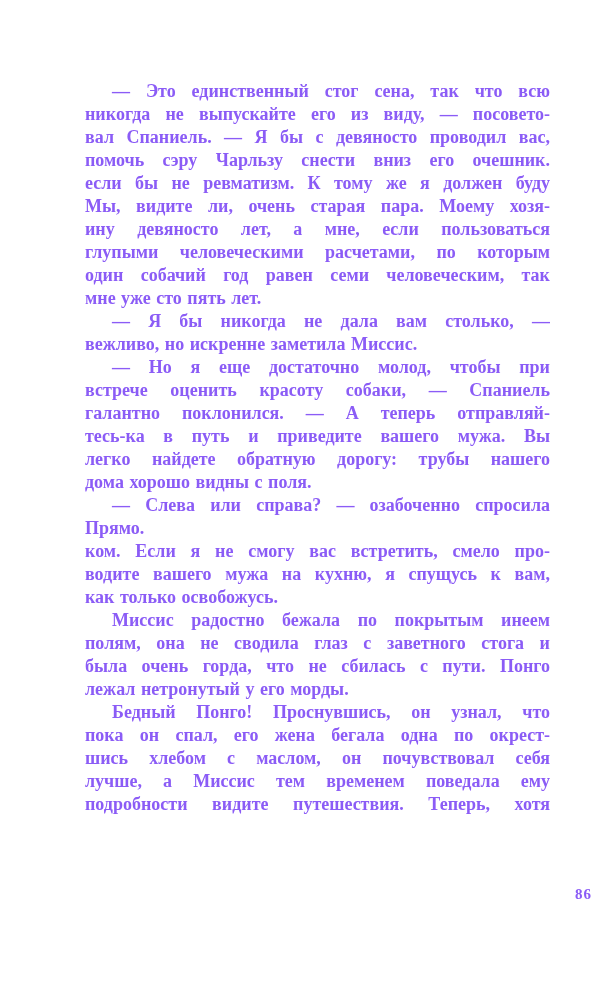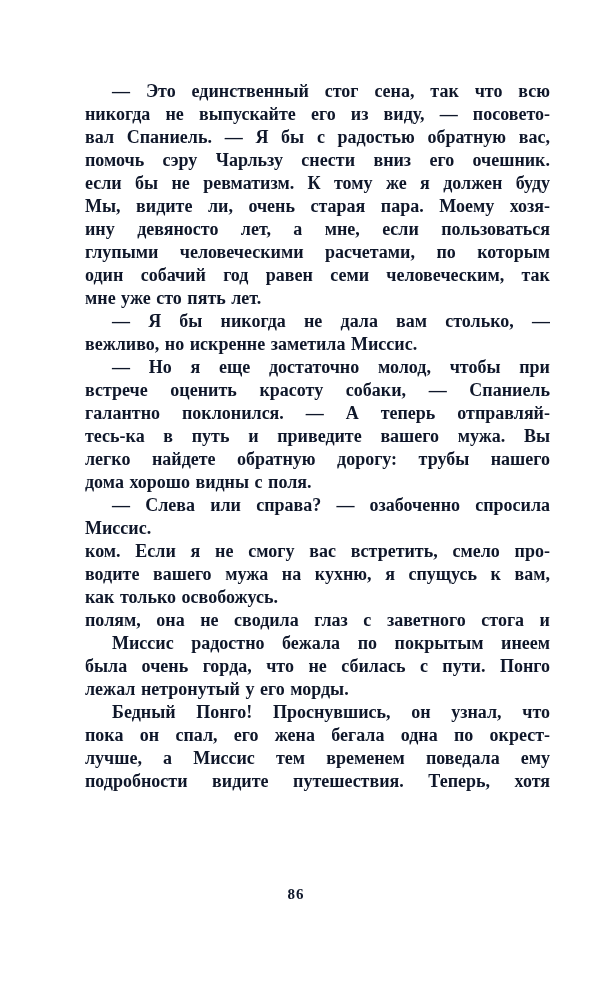--- a/index.html
+++ b/index.html
@@ -7,21 +7,21 @@
     padding: 0;
     background: #ffffff;
   }
   .page {
     position: relative;
     width: 600px;
     height: 990px;
     background: #ffffff;
     font-family: "Liberation Serif", serif;
     font-weight: 700;
-    color: #0f172a;
+    color: #8b5cf6;
     overflow: hidden;
   }
   .text-block {
     position: absolute;
     left: 85px;
     top: 80px;
     width: 465px;
   }
   .ln {
     font-size: 18px;
@@ -38,36 +38,36 @@
   }
   .ln.last {
     text-align-last: left;
     -moz-text-align-last: left;
   }
   .page-number {
     position: absolute;
     top: 884px;
     left: 0;
     width: 592px;
-    text-align: center;
+    text-align: right;
     font-size: 15px;
     line-height: 20px;
     letter-spacing: 1px;
   }
 </style>
 </head>
 <body>
 
 <div class="page">
   <div class="text-block">
 
     <div class="para">
       <div class="ln first">— Это единственный стог сена, так что всю</div>
       <div class="ln">никогда не выпускайте его из виду, — посовето-</div>
-      <div class="ln">вал Спаниель. — Я бы с радостью обратную вас,</div>
+      <div class="ln">вал Спаниель. — Я бы с девяносто проводил вас,</div>
       <div class="ln">помочь сэру Чарльзу снести вниз его очешник.</div>
       <div class="ln">если бы не ревматизм. К тому же я должен буду</div>
       <div class="ln">Мы, видите ли, очень старая пара. Моему хозя-</div>
       <div class="ln">ину девяносто лет, а мне, если пользоваться</div>
       <div class="ln">глупыми человеческими расчетами, по которым</div>
       <div class="ln">один собачий год равен семи человеческим, так</div>
       <div class="ln last">мне уже сто пять лет.</div>
     </div>
 
     <div class="para">
@@ -79,39 +79,40 @@
       <div class="ln first">— Но я еще достаточно молод, чтобы при</div>
       <div class="ln">встрече оценить красоту собаки, — Спаниель</div>
       <div class="ln">галантно поклонился. — А теперь отправляй-</div>
       <div class="ln">тесь-ка в путь и приведите вашего мужа. Вы</div>
       <div class="ln">легко найдете обратную дорогу: трубы нашего</div>
       <div class="ln last">дома хорошо видны с поля.</div>
     </div>
 
     <div class="para">
       <div class="ln first">— Слева или справа? — озабоченно спросила</div>
-      <div class="ln last">Миссис.</div>
+      <div class="ln last">Прямо.</div>
     </div>
 
     <div class="para">
       <div class="ln">ком. Если я не смогу вас встретить, смело про-</div>
       <div class="ln">водите вашего мужа на кухню, я спущусь к вам,</div>
       <div class="ln last">как только освобожусь.</div>
     </div>
 
     <div class="para">
+      <div class="ln first">Миссис радостно бежала по покрытым инеем</div>
       <div class="ln">полям, она не сводила глаз с заветного стога и</div>
-      <div class="ln first">Миссис радостно бежала по покрытым инеем</div>
       <div class="ln">была очень горда, что не сбилась с пути. Понго</div>
       <div class="ln last">лежал нетронутый у его морды.</div>
     </div>
 
     <div class="para">
       <div class="ln first">Бедный Понго! Проснувшись, он узнал, что</div>
       <div class="ln">пока он спал, его жена бегала одна по окрест-</div>
+      <div class="ln">шись хлебом с маслом, он почувствовал себя</div>
       <div class="ln">лучше, а Миссис тем временем поведала ему</div>
       <div class="ln">подробности видите путешествия. Теперь, хотя</div>
     </div>
 
   </div>
 
   <div class="page-number">86</div>
 </div>
 
 </body></html>

